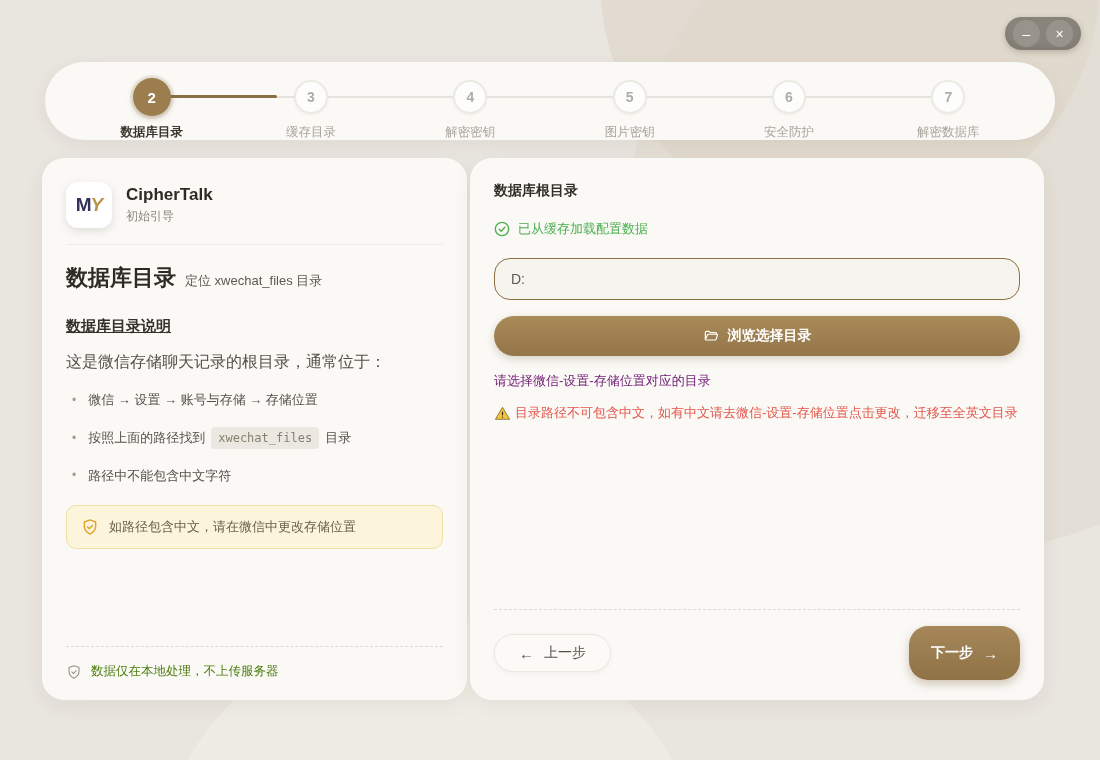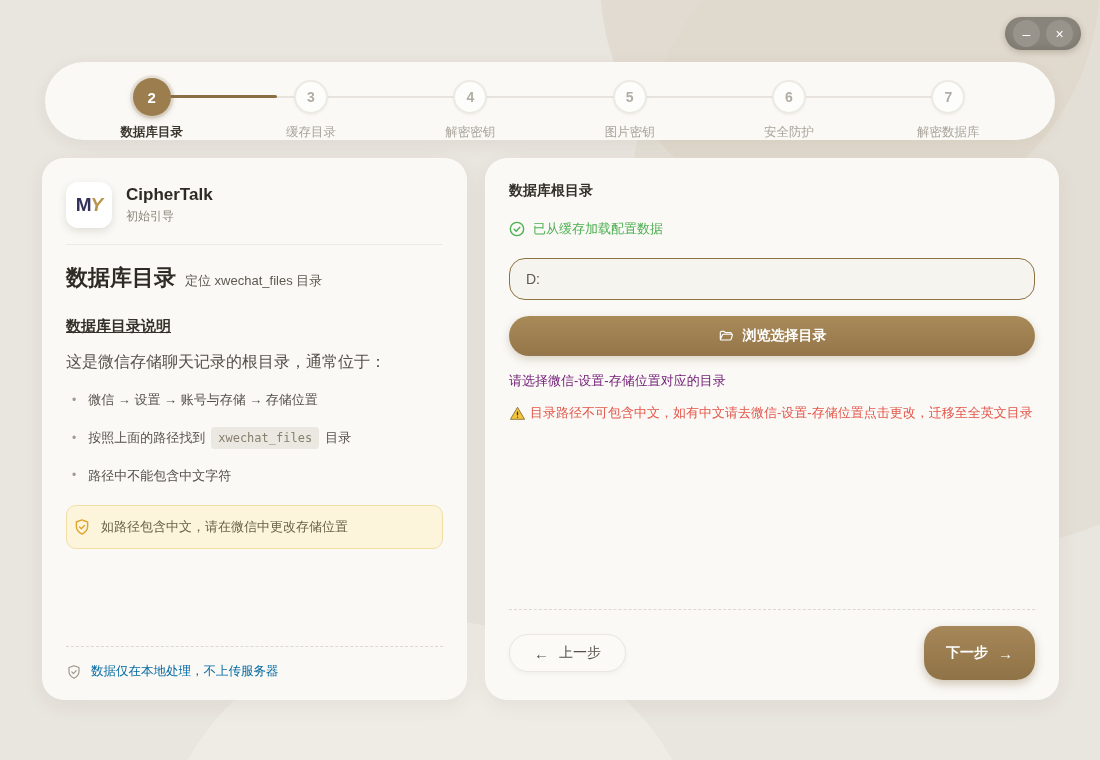--- a/index.html
+++ b/index.html
@@ -50,21 +50,21 @@
   .step-label { margin-top:6px; font-size:12.5px; color:#a9a49b; }
   .step-label.active { color:#3a362e; font-weight:700; }
 
   
   .card {
     position:absolute; top:158px; background:#faf9f6; border-radius:22px;
     box-shadow:0 6px 20px rgba(80,65,40,.07); z-index:10;
     display:flex; flex-direction:column;
   }
   .left-card { left:42px; width:425px; height:542px; padding:24px 24px 20px 24px; }
-  .right-card { left:485px; width:574px; height:542px; padding:24px 24px 20px 24px; }
+  .right-card { left:470px; width:574px; height:542px; padding:24px 24px 20px 24px; }
 
   
   .app-row { display:flex; align-items:center; gap:14px; }
   .logo-tile {
     width:46px; height:46px; background:#ffffff; border-radius:12px;
     box-shadow:0 3px 8px rgba(80,65,40,.15); display:flex; align-items:center; justify-content:center;
     font-weight:800; font-size:19px; letter-spacing:-1px;
   }
   .logo-m { color:#33305a; }
   .logo-y { color:#b8954c; font-style:italic; }
@@ -78,26 +78,26 @@
   .intro { font-size:16px; color:#55514a; margin-top:14px; line-height:1.5; }
   .bullet-list { margin-top:16px; display:flex; flex-direction:column; gap:17px; }
   .bullet { display:flex; align-items:center; font-size:13px; color:#55514a; line-height:1.5; }
   .dot { color:#a39b8d; margin:0 12px 0 6px; font-size:12px; }
   .chip {
     font-family:"DejaVu Sans Mono","Liberation Mono",monospace; font-size:12px;
     background:#ebe8e1; color:#87806f; border-radius:4px; padding:2px 7px; margin:0 6px;
   }
   .note-box {
     margin-top:20px; background:#fcf5dc; border:1px solid #f2dfa4; border-radius:10px;
-    padding:12px 6px; display:flex; align-items:center; gap:10px;
+    padding:12px 14px; display:flex; align-items:center; gap:10px;
     font-size:13px; color:#6a6148;
   }
   .left-footer {
     margin-top:auto; border-top:1px dashed #ddd9d1; padding-top:16px;
-    display:flex; align-items:center; gap:9px; font-size:12.5px; color:#0369a1;
+    display:flex; align-items:center; gap:9px; font-size:12.5px; color:#4d7c0f;
   }
 
   
   .r-title { font-size:14px; font-weight:700; color:#33302a; }
   .status-row { display:flex; align-items:center; gap:8px; margin-top:20px; font-size:13px; color:#4caf50; }
   .dir-input {
     margin-top:20px; width:100%; height:42px; border-radius:16px;
     border:1.5px solid #8d7142; background:#f6f4ef; padding:0 16px;
     font-size:14px; color:#5d5952; font-family:inherit; outline:none;
   }

